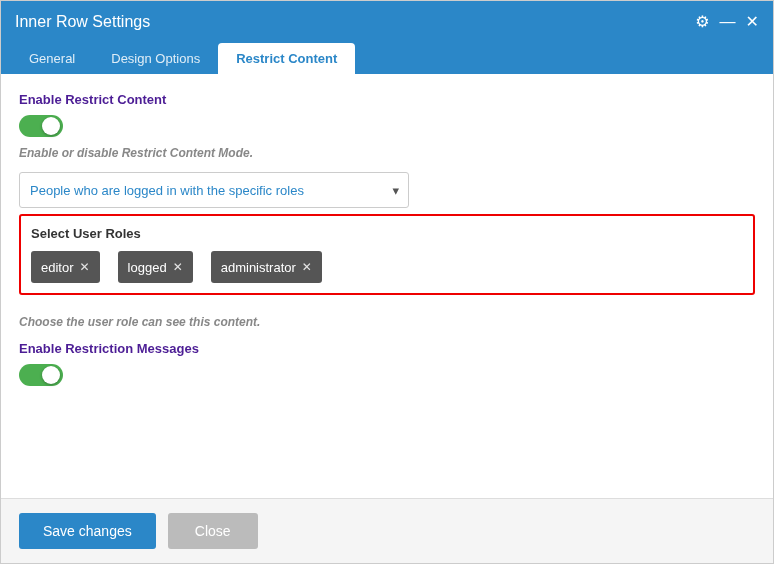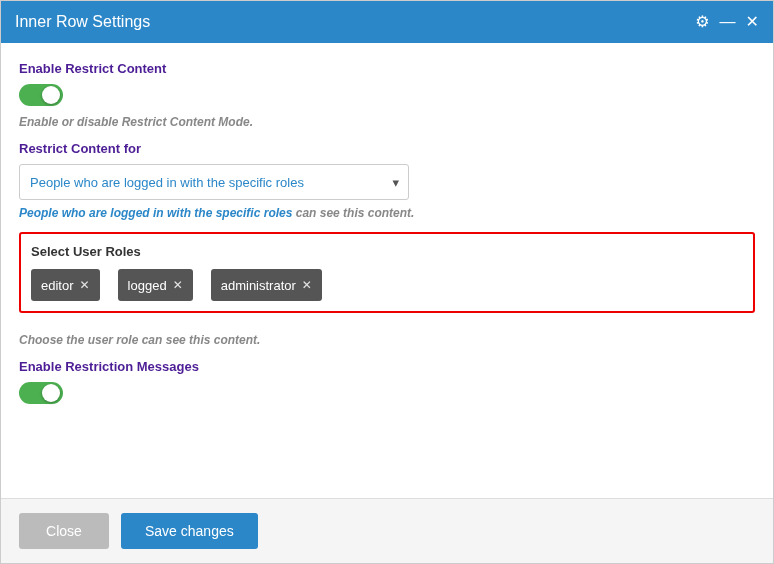--- a/index.html
+++ b/index.html
@@ -217,47 +217,48 @@
 
   <div class="title-bar">
     <span class="title-bar-title">Inner Row Settings</span>
     <div class="title-bar-controls">
       <span>⚙</span>
       <span>—</span>
       <span>✕</span>
     </div>
   </div>
 
+  <div class="tab-bar">
+    <div class="tab">General</div>
+    <div class="tab">Design Options</div>
+    <div class="tab active">Restrict Content</div>
+  </div>
 
   <div class="content">
 
     <div class="section-label">Enable Restrict Content</div>
     <div class="toggle-wrap">
       <label class="toggle">
         <div class="toggle-track">
           <div class="toggle-thumb"></div>
         </div>
       </label>
     </div>
     <div class="helper-text">Enable or disable Restrict Content Mode.</div>
 
-    <div class="section-label">Restrict Content for</div>
     <div class="dropdown-wrap">
       <div class="dropdown-container">
         <select>
           <option>People who are logged in with the specific roles</option>
           <option>People who are not logged in</option>
           <option>Everyone</option>
         </select>
         <span class="dropdown-arrow">▾</span>
       </div>
     </div>
-    <div class="helper-text">
-      <em><span style="font-style:italic; color:#2b87c8;">People who are logged in with the specific roles</span><span> can see this content.</span></em>
-    </div>
 
     <div class="roles-box">
       <div class="roles-box-label">Select User Roles</div>
       <div class="roles-tags">
         <div class="role-tag">
           <span>editor</span>
           <span class="role-tag-x">✕</span>
         </div>
         <div class="role-tag">
           <span>logged</span>
@@ -276,17 +277,17 @@
       <label class="toggle">
         <div class="toggle-track">
           <div class="toggle-thumb"></div>
         </div>
       </label>
     </div>
 
   </div>
 
   <div class="footer">
+    <button class="btn btn-save">Save changes</button>
     <button class="btn btn-close">Close</button>
-    <button class="btn btn-save">Save changes</button>
   </div>
 
 </div>
 
 </body></html>

